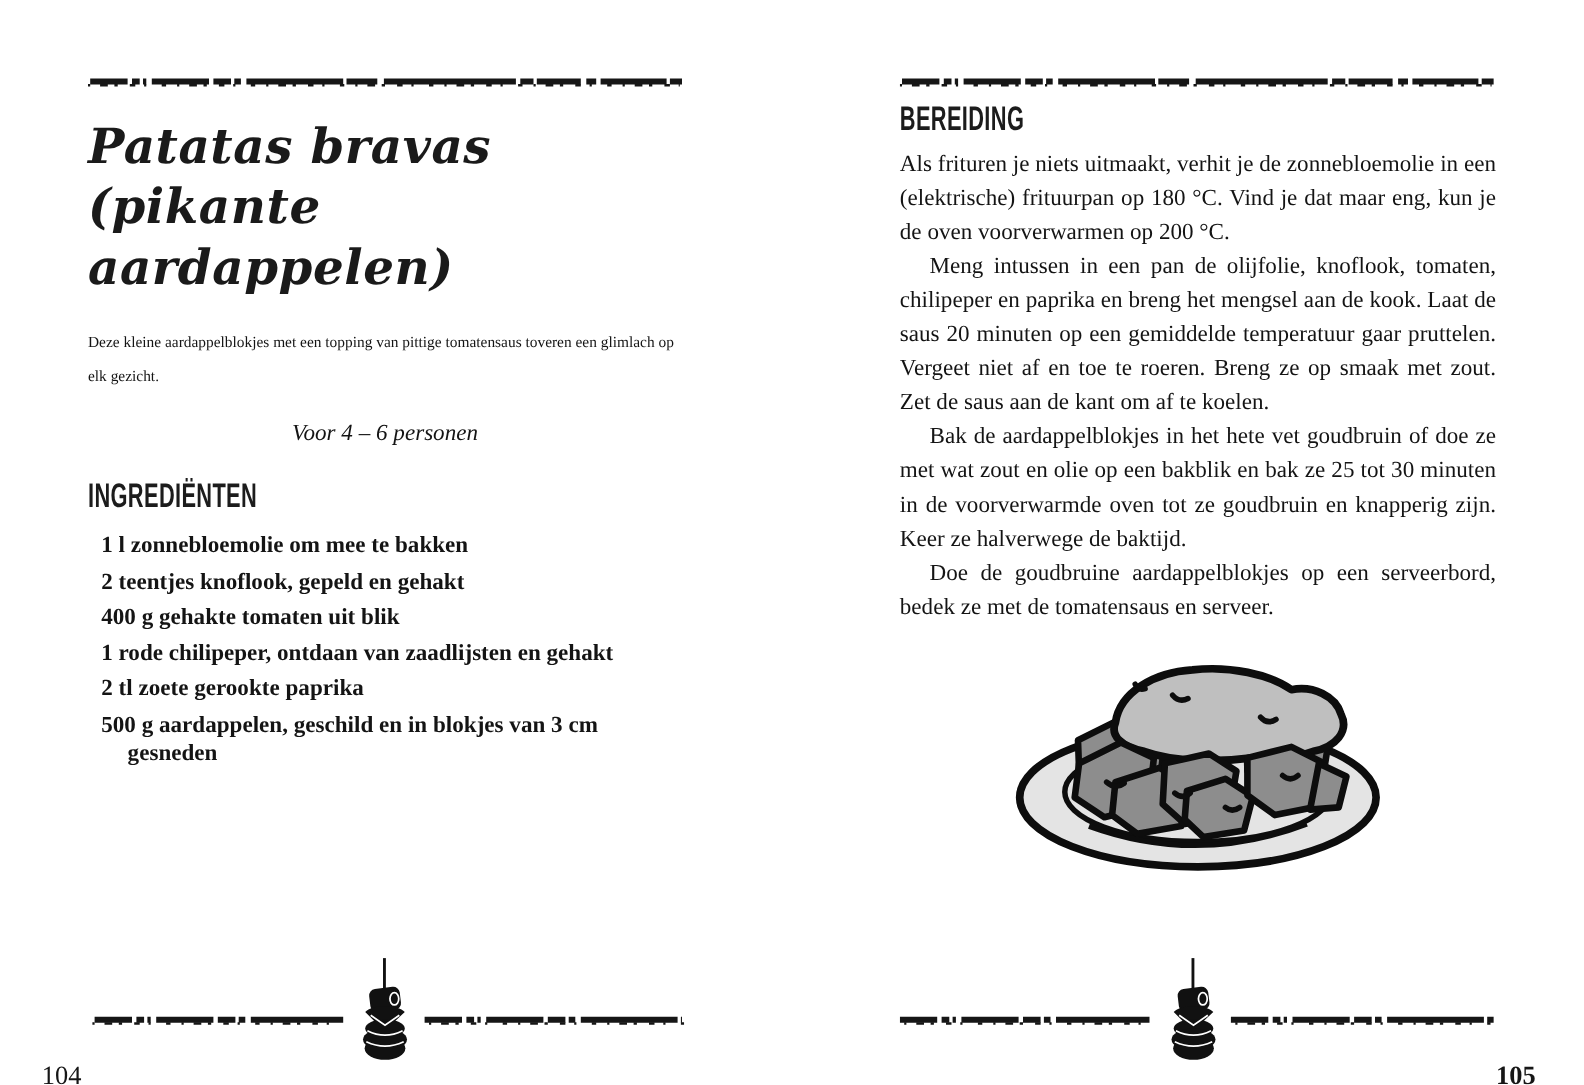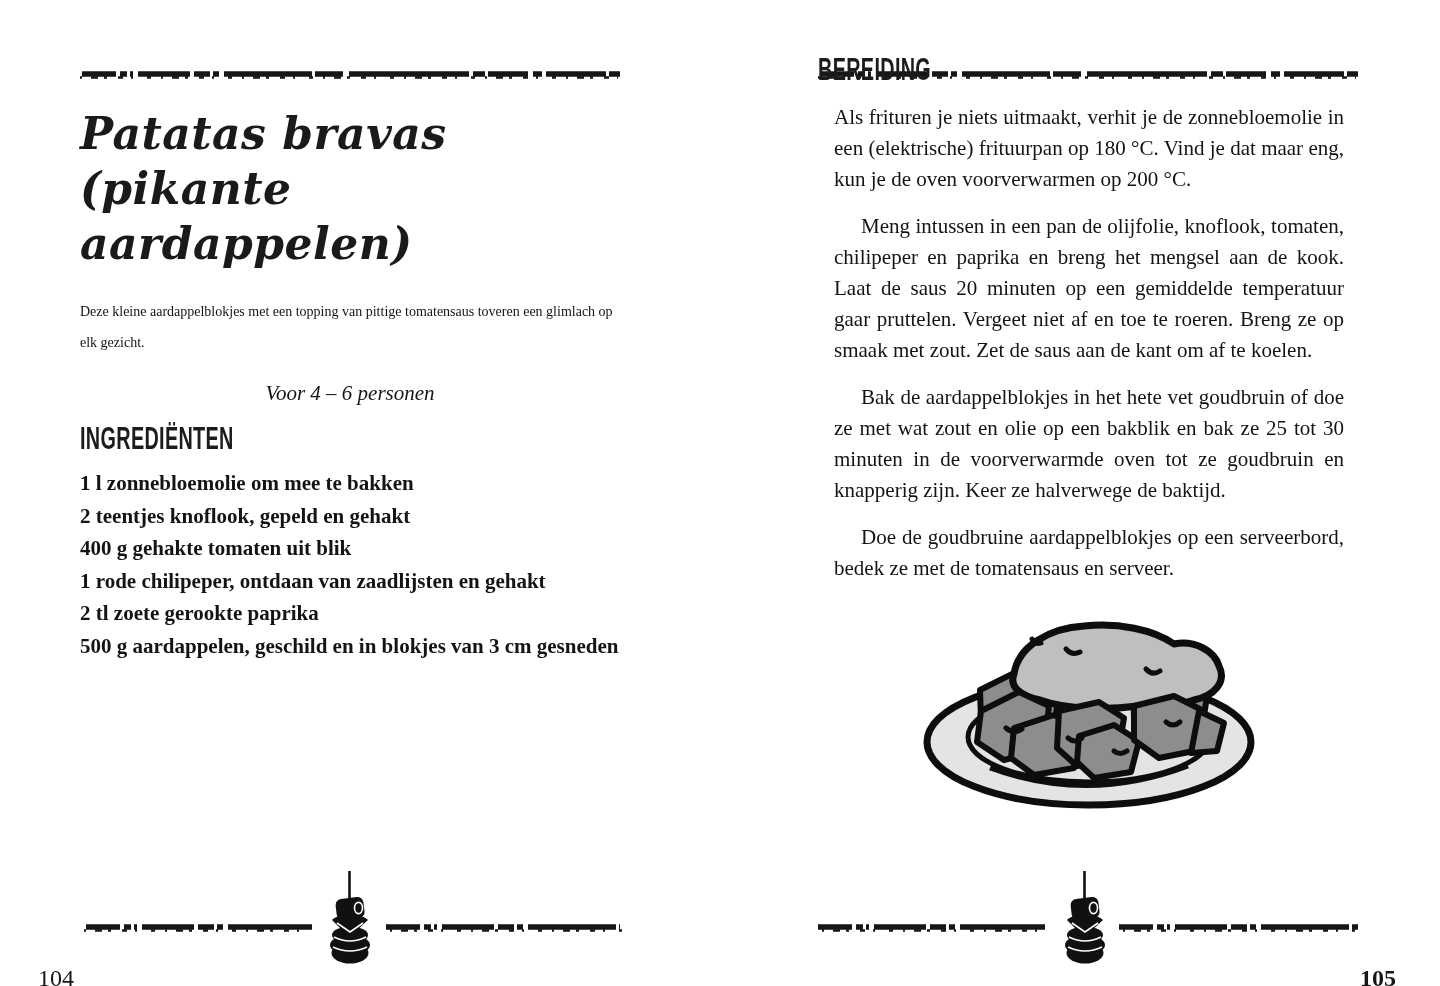--- a/index.html
+++ b/index.html
@@ -71,39 +71,39 @@
     font-family: "Liberation Sans", sans-serif;
     font-weight: bold;
     font-size: 31px;
     line-height: 32px;
     letter-spacing: 0.5px;
     transform: scaleX(0.64);
     transform-origin: 0 50%;
     color: #1c1c1c;
     white-space: nowrap;
   }
-  .heading-row-left  { margin-top: 16px; height: 32px; }
-  .heading-row-right { margin-top: 54px; height: 32px; }
+  .heading-row-left  { margin-top: 28px; height: 32px; }
+  .heading-row-right { margin-top: 92px; height: 32px; }
 
   ul.ingredients {
     list-style: none;
-    margin: 15px 0 0 0;
+    margin: 15px 0 0 12px;
     padding: 0;
     font-weight: bold;
     font-size: 21px;
     line-height: 26.5px;
   }
   ul.ingredients li {
     margin: 0 0 6px 0;
     padding-left: 24px;
     text-indent: -24px;
   }
 
   .prep p {
-    margin: 16px;
+    margin: 0;
     font-size: 21px;
     line-height: 31px;
     text-align: justify;
   }
   .prep { margin-top: 9px; }
   .prep p.indent { text-indent: 27px; }
 
   .plate-illustration {
     display: block;
     margin: 26px auto 0 auto;

